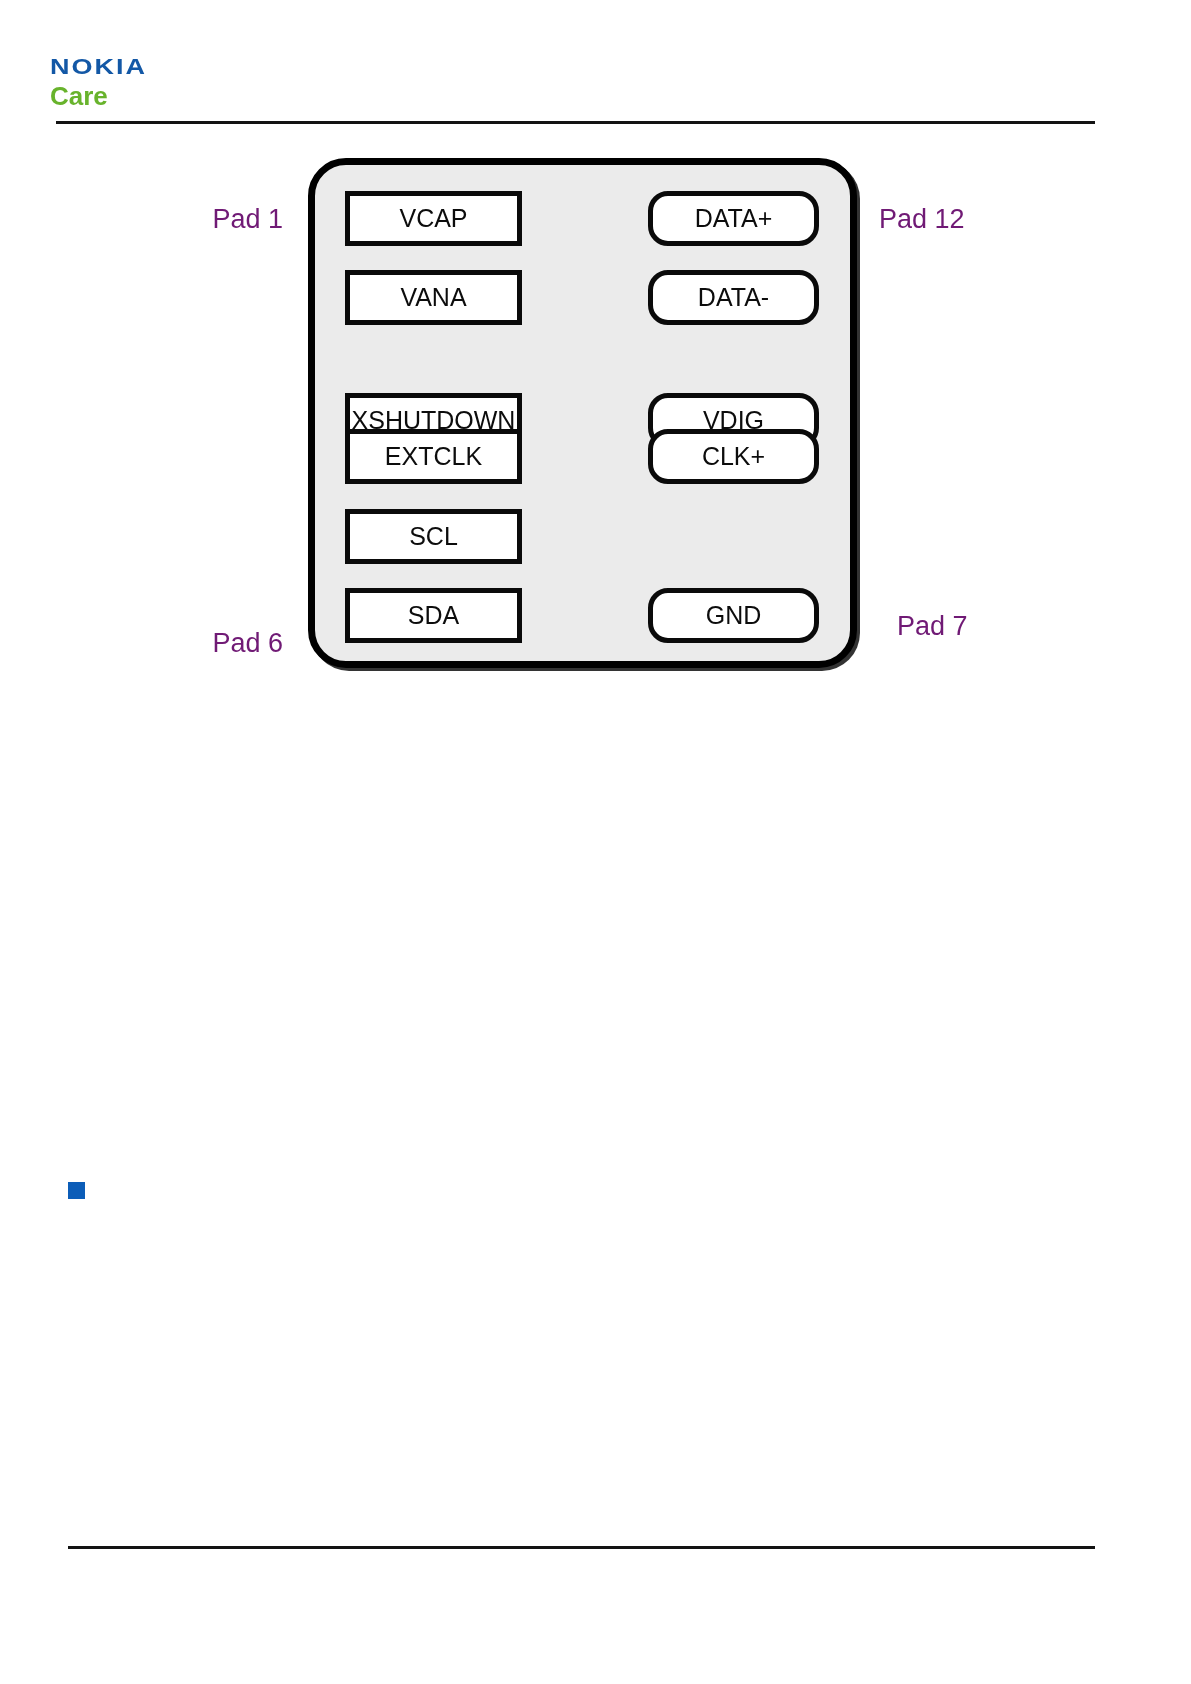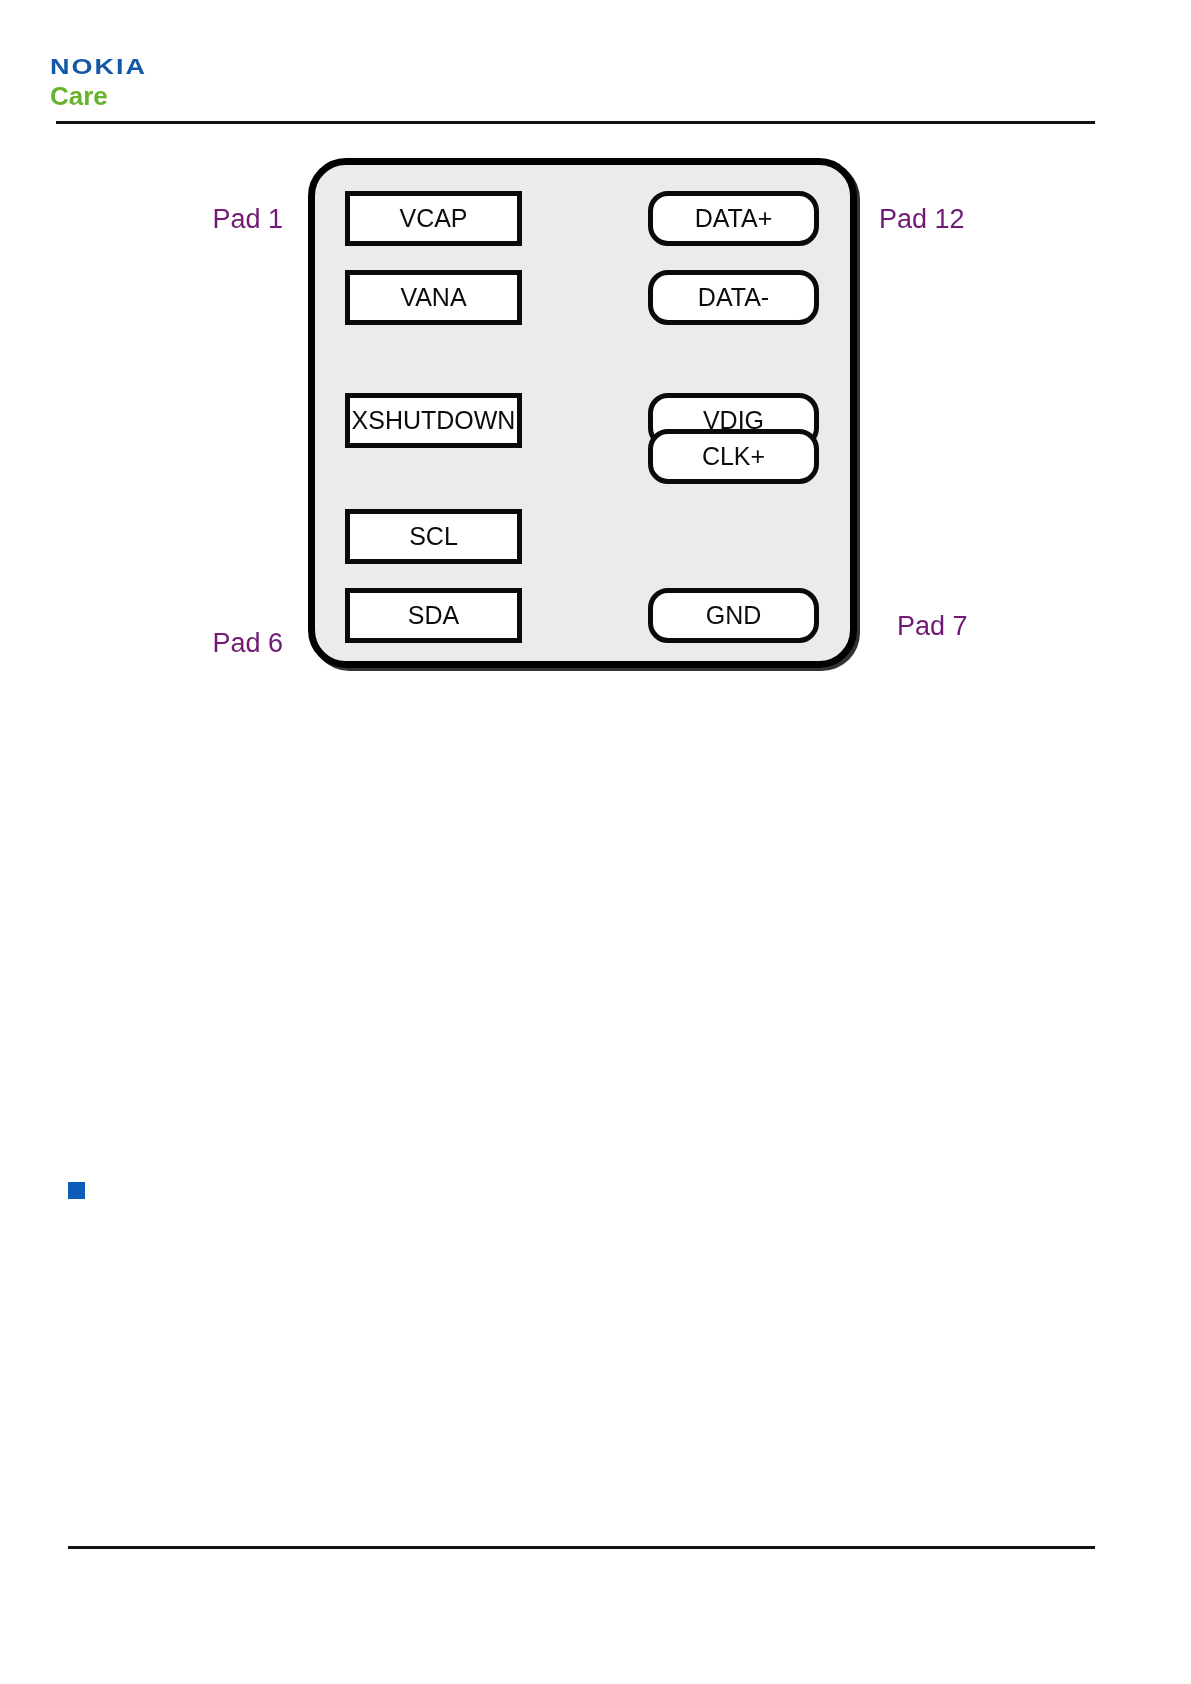--- a/index.html
+++ b/index.html
@@ -127,20 +127,21 @@
   <div class="pad-label pad-tl">Pad 1</div>
   <div class="pad-label pad-tr">Pad 12</div>
   <div class="pad-label pad-bl">Pad 6</div>
   <div class="pad-label pad-br">Pad 7</div>
 
   <div class="chip-body"></div>
 
   <div class="pin-box col-left row-0">VCAP</div>
   <div class="pin-box col-left row-1">VANA</div>
   <div class="pin-box col-left row-2">XSHUTDOWN</div>
+  <div class="pin-box col-left row-3">EXTCLK</div>
   <div class="pin-box col-left row-4">SCL</div>
   <div class="pin-box col-left row-5">SDA</div>
 
   <div class="pin-box col-right row-0">DATA+</div>
   <div class="pin-box col-right row-1">DATA-</div>
   <div class="pin-box col-right row-2">VDIG</div>
   <div class="pin-box col-right row-3">CLK+</div>
   <div class="pin-box col-right row-5">GND</div>
 
   <div class="section-marker"></div>

